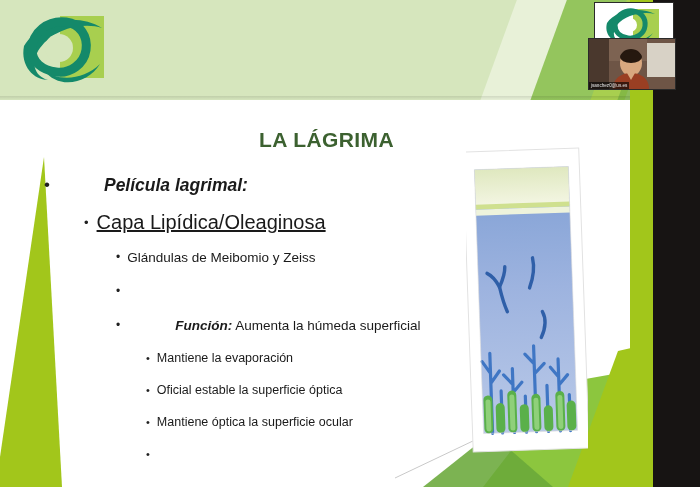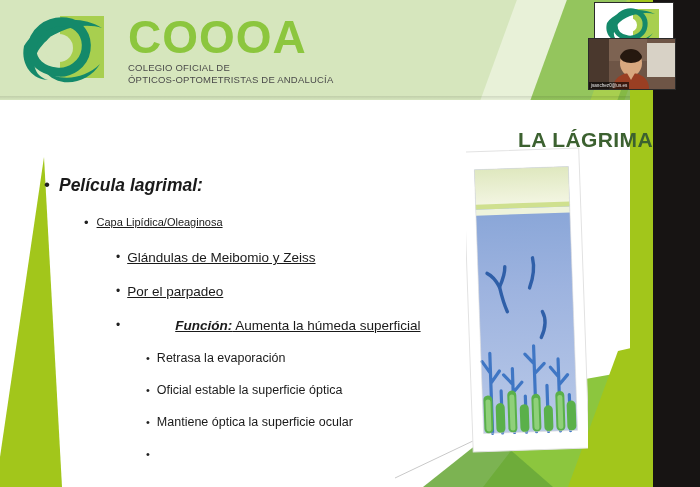--- a/index.html
+++ b/index.html
@@ -65,42 +65,42 @@
 
   
   .left-wedge{
     position:absolute;left:0;bottom:0;width:62px;height:330px;z-index:5;
   }
   
   .br-shapes{position:absolute;right:47px;bottom:0;width:290px;height:150px;z-index:6;}
 
   
   .slide-title{
-    position:absolute;left:0;top:128px;width:653px;text-align:right;
+    position:absolute;left:0;top:128px;width:653px;text-align:center;
     font-size:21px;font-weight:bold;color:#3c6130;z-index:20;
     letter-spacing:.4px;font-family:"Liberation Sans",sans-serif;
   }
 
   
   .body-area{position:absolute;left:0;top:165px;width:470px;z-index:20;}
   .b-row{display:flex;align-items:flex-start;}
   .b-dot{flex:none;color:#202020;}
   .b-txt{color:#1a1a1a;}
 
   .lvl1{padding-left:44px;margin-top:8px;}
   .lvl1 .b-dot{font-size:17px;line-height:24px;margin-right:9px;}
-  .lvl1 .b-txt{font-size:17.5px;line-height:24px;font-weight:bold;font-style:italic;}
+  .lvl1 .b-txt{font-size:17.5px;line-height:24px;font-weight:bold;font-style:italic;margin-left:45px;}
 
   .lvl2{padding-left:84px;margin-top:15px;}
   .lvl2 .b-dot{font-size:13px;line-height:21px;margin-right:8px;}
-  .lvl2 .b-txt{font-size:11px;line-height:21px;text-decoration:underline;}
+  .lvl2 .b-txt{font-size:20px;line-height:21px;text-decoration:underline;}
 
   .lvl3{padding-left:116px;margin-top:15px;}
   .lvl3 .b-dot{font-size:12px;line-height:19px;margin-right:7px;}
-  .lvl3 .b-txt{font-size:13.5px;line-height:19px;text-decoration:underline;}
+  .lvl3 .b-txt{font-size:13.5px;line-height:19px;}
   .lvl3 .b-txt .em{font-weight:bold;font-style:italic;margin-left:48px;}
 
   .lvl4{padding-left:146px;margin-top:14px;}
   .lvl4 .b-dot{font-size:11px;line-height:18px;margin-right:7px;}
   .lvl4 .b-txt{font-size:12.5px;line-height:18px;}
 
   
   .pic-holder{
     position:absolute;left:466px;top:146px;width:122px;height:310px;z-index:25;
   }
@@ -150,27 +150,20 @@
   <div class="logo-wrap">
     <svg width="110" height="84" viewBox="0 0 110 84">
       <rect x="46" y="8" width="44" height="62" fill="#a8cf4f"></rect>
       <path d="M10 38 C26 12, 62 4, 88 20 C70 14, 40 20, 26 40 C16 54, 20 68, 34 72 C20 72, 6 58, 10 38 Z" fill="#14896a"></path>
       <path d="M18 42 C18 24, 34 12, 52 14 C66 16, 74 28, 72 42 C70 56, 56 66, 42 64 C28 62, 18 54, 18 42 Z" fill="none" stroke="#14896a" stroke-width="9" stroke-linecap="round"></path>
       <path d="M30 62 C44 74, 70 72, 86 56 C74 76, 44 82, 30 62 Z" fill="#14896a"></path>
       <circle cx="45" cy="40" r="14" fill="#d6e6bd"></circle>
     </svg>
   </div>
 
-  <div class="logo-text">
-    <div class="logo-title">COOOA</div>
-    <div class="logo-sub">
-      <div>COLEGIO OFICIAL DE</div>
-      <div>ÓPTICOS-OPTOMETRISTAS DE ANDALUCÍA</div>
-    </div>
-  </div>
 
   <div class="green-bar"></div>
 
   <div class="slide-title">LA LÁGRIMA</div>
 
   <div class="body-area">
 
     <div class="b-row lvl1">
       <span class="b-dot">•</span>
       <span class="b-txt">Película lagrimal:</span>
@@ -181,31 +174,30 @@
       <span class="b-txt">Capa Lipídica/Oleaginosa</span>
     </div>
 
     <div class="b-row lvl3">
       <span class="b-dot">•</span>
       <span class="b-txt">Glándulas de Meibomio y Zeiss</span>
     </div>
 
     <div class="b-row lvl3">
       <span class="b-dot">•</span>
-      <span class="b-txt">Por el parpadeo</span>
     </div>
 
     <div class="b-row lvl3">
       <span class="b-dot">•</span>
       <span class="b-txt"><span class="em">Función:</span><span> Aumenta la húmeda superficial</span></span>
     </div>
 
     <div class="b-row lvl4">
       <span class="b-dot">•</span>
-      <span class="b-txt">Retrasa la evaporación</span>
+      <span class="b-txt">Mantiene la evaporación</span>
     </div>
 
     <div class="b-row lvl4">
       <span class="b-dot">•</span>
       <span class="b-txt">Oficial estable la superficie óptica</span>
     </div>
 
     <div class="b-row lvl4">
       <span class="b-dot">•</span>
       <span class="b-txt">Mantiene óptica la superficie ocular</span>

